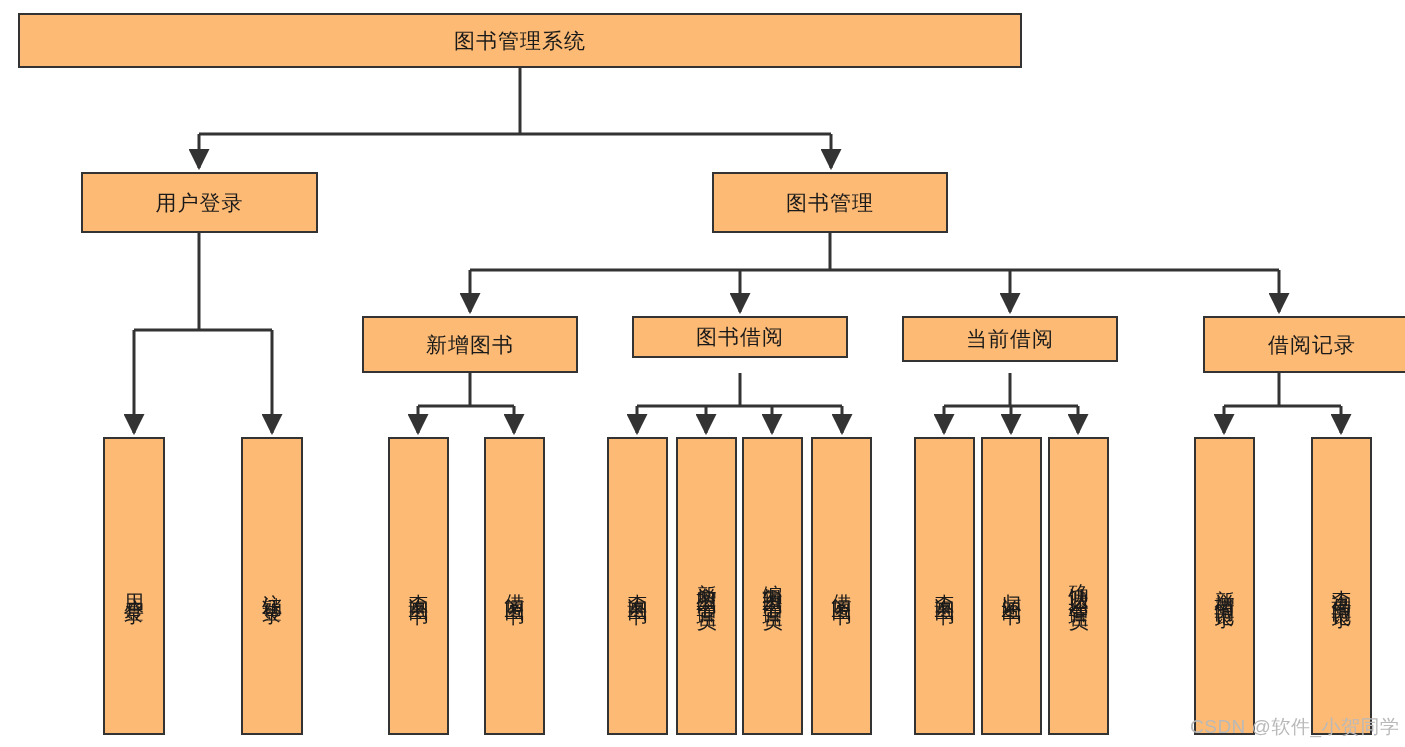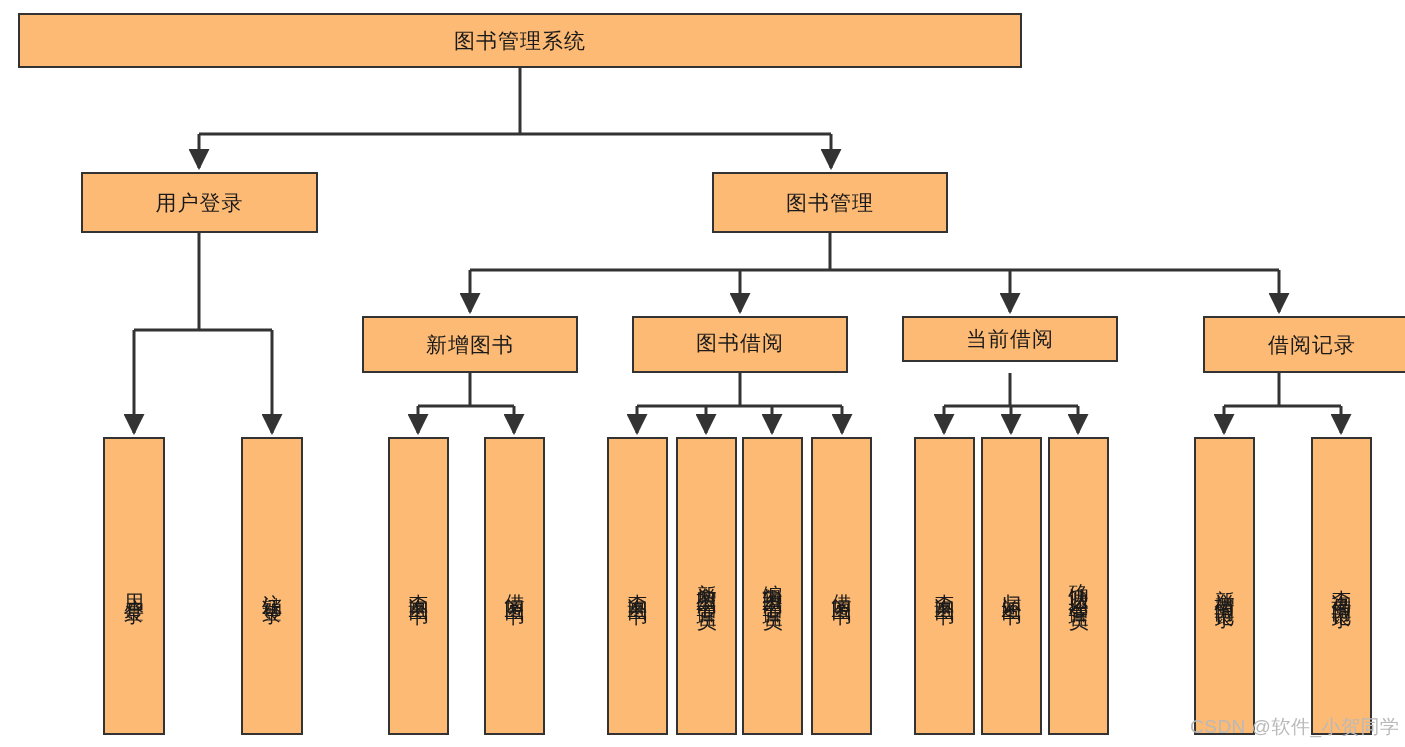--- a/index.html
+++ b/index.html
@@ -130,21 +130,21 @@
   <div class="node horizontal" style="left:81px; top:172px; width:237px; height:61px;">
     <span>用户登录</span>
   </div>
   <div class="node horizontal" style="left:712px; top:172px; width:236px; height:61px;">
     <span>图书管理</span>
   </div>
 
   <div class="node horizontal" style="left:362px; top:316px; width:216px; height:57px;">
     <span>新增图书</span>
   </div>
-  <div class="node horizontal" style="left:632px; top:316px; width:216px; height:57px;font-family:Liberation Mono, monospace;">
+  <div class="node horizontal" style="left:632px; top:316px; width:216px; height:42px;">
     <span>图书借阅</span>
   </div>
   <div class="node horizontal" style="left:902px; top:316px; width:216px; height:46px;">
     <span>当前借阅</span>
   </div>
   <div class="node horizontal" style="left:1170px; top:316px; width:218px; height:57px;margin-left:33px;">
     <span>借阅记录</span>
   </div>
 
   <div class="node vertical" style="left:103px; top:437px; width:62px; height:298px;">

